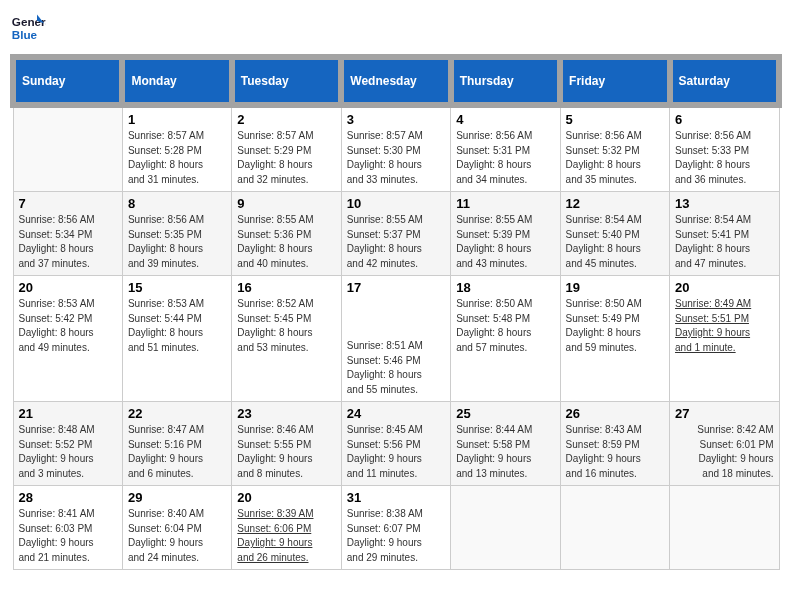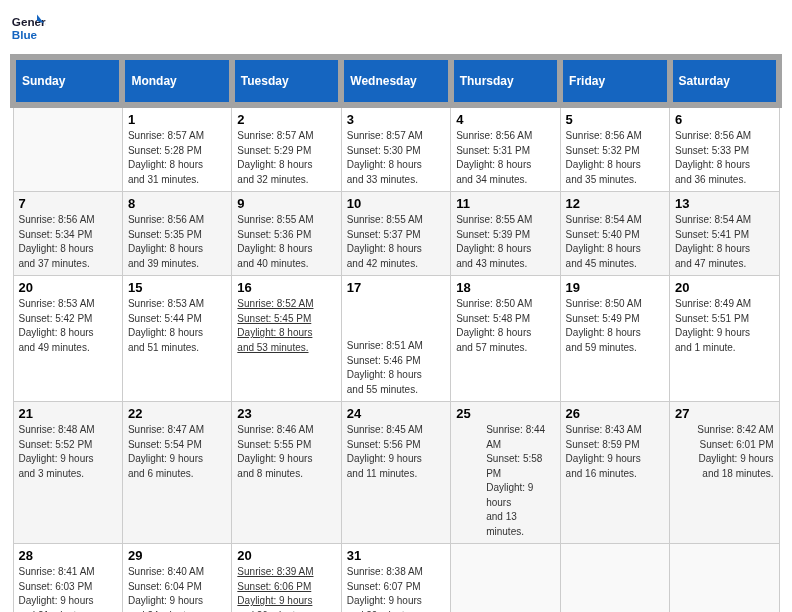--- a/index.html
+++ b/index.html
@@ -213,21 +213,21 @@
         </td>
         <td>
           <span class="day-num">15</span>
           <div class="day-info" style="white-space: pre-line;">Sunrise: 8:53 AM
 Sunset: 5:44 PM
 Daylight: 8 hours
 and 51 minutes.</div>
         </td>
         <td>
           <span class="day-num">16</span>
-          <div class="day-info" style="white-space: pre-line; text-decoration: underline;">Sunrise: 8:52 AM
+          <div class="day-info" style="white-space: pre-line;">Sunrise: 8:52 AM
 Sunset: 5:45 PM
 Daylight: 8 hours
 and 53 minutes.</div>
         </td>
         <td>
           <span class="day-num">17</span>
           <div class="day-info" style="white-space: pre-line; margin-top: 44px;">Sunrise: 8:51 AM
 Sunset: 5:46 PM
 Daylight: 8 hours
 and 55 minutes.</div>
@@ -241,58 +241,58 @@
         </td>
         <td>
           <span class="day-num">19</span>
           <div class="day-info" style="white-space: pre-line;">Sunrise: 8:50 AM
 Sunset: 5:49 PM
 Daylight: 8 hours
 and 59 minutes.</div>
         </td>
         <td>
           <span class="day-num">20</span>
-          <div class="day-info" style="white-space: pre-line;">Sunrise: 8:49 AM
+          <div class="day-info" style="white-space: pre-line; text-decoration: underline;">Sunrise: 8:49 AM
 Sunset: 5:51 PM
 Daylight: 9 hours
 and 1 minute.</div>
         </td>
       </tr>
       <tr>
         <td>
           <span class="day-num">21</span>
           <div class="day-info" style="white-space: pre-line;">Sunrise: 8:48 AM
 Sunset: 5:52 PM
 Daylight: 9 hours
 and 3 minutes.</div>
         </td>
         <td>
           <span class="day-num">22</span>
           <div class="day-info" style="white-space: pre-line;">Sunrise: 8:47 AM
-Sunset: 5:54 PM
+Sunset: 5:16 PM
 Daylight: 9 hours
 and 6 minutes.</div>
         </td>
         <td>
           <span class="day-num">23</span>
           <div class="day-info" style="white-space: pre-line;">Sunrise: 8:46 AM
 Sunset: 5:55 PM
 Daylight: 9 hours
 and 8 minutes.</div>
         </td>
         <td>
           <span class="day-num">24</span>
           <div class="day-info" style="white-space: pre-line;">Sunrise: 8:45 AM
 Sunset: 5:56 PM
 Daylight: 9 hours
 and 11 minutes.</div>
         </td>
         <td>
           <span class="day-num">25</span>
-          <div class="day-info" style="white-space: pre-line; margin-left: 30px;">Sunrise: 8:44 AM
+          <div class="day-info" style="white-space: pre-line;">Sunrise: 8:44 AM
 Sunset: 5:58 PM
 Daylight: 9 hours
 and 13 minutes.</div>
         </td>
         <td>
           <span class="day-num">26</span>
           <div class="day-info" style="white-space: pre-line;">Sunrise: 8:43 AM
 Sunset: 8:59 PM
 Daylight: 9 hours
 and 16 minutes.</div>

